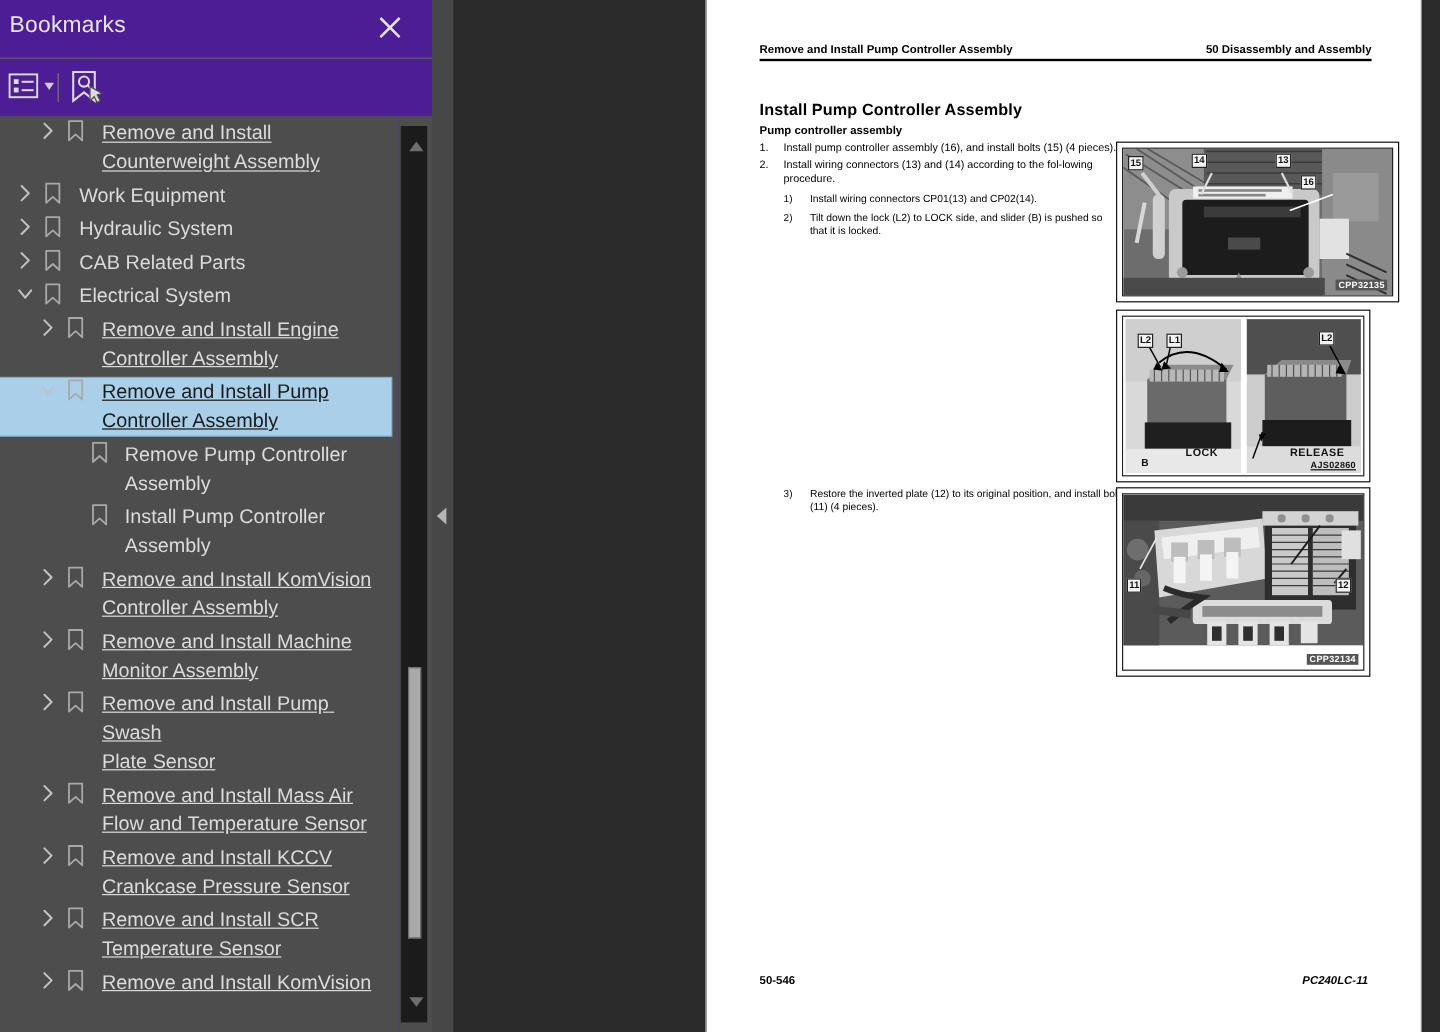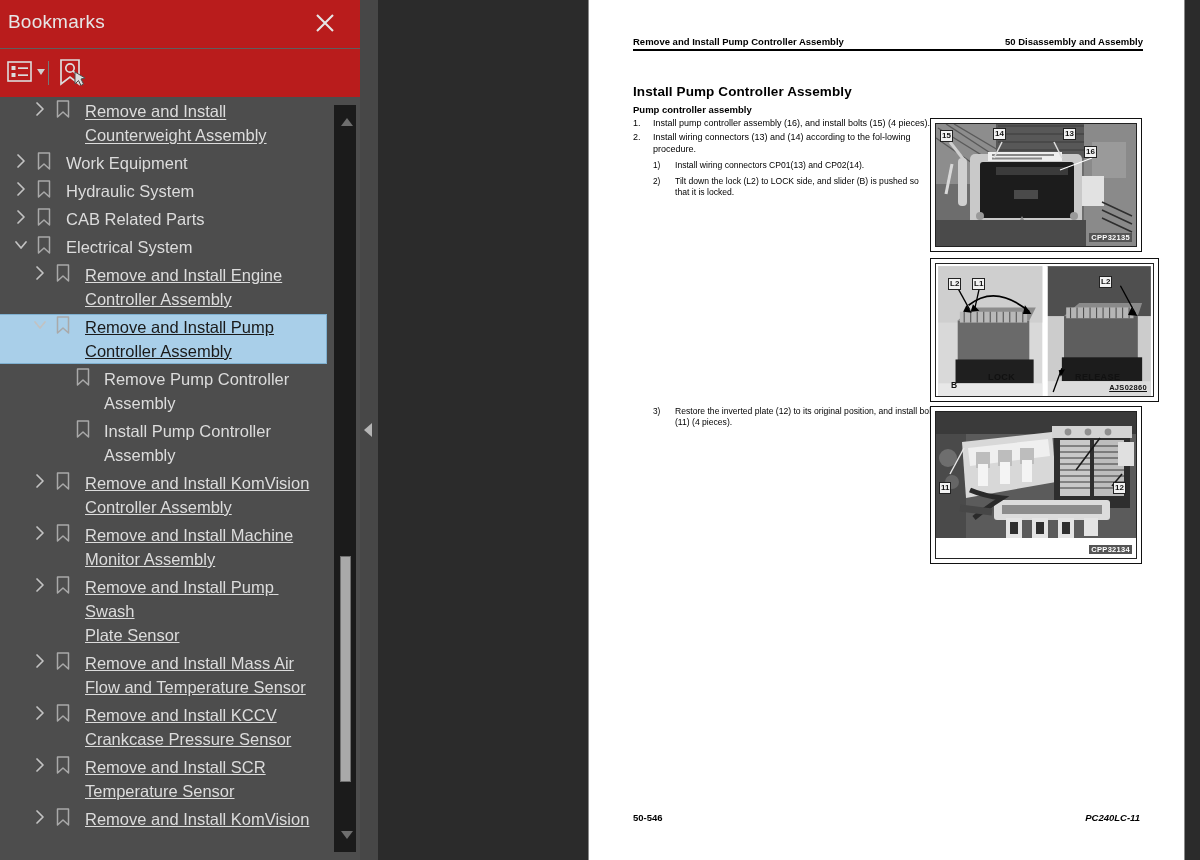--- a/index.html
+++ b/index.html
@@ -7,21 +7,21 @@
     width:1200px;height:860px;overflow:hidden;
     background:#2a2a2a;
     font-family:"Liberation Sans",sans-serif;
     -webkit-font-smoothing:antialiased;
   }
   .app{position:relative;width:1200px;height:860px;}
 
   
   .bm-panel{
     position:absolute;left:0;top:0;width:360px;height:860px;
-    background:#b91c1c;box-sizing:border-box;
+    background:#4c1d95;box-sizing:border-box;
   }
   .bm-header{
     position:relative;height:48px;
     border-bottom:1px solid #5e5e5e;
   }
   .bm-title{
     position:absolute;left:8px;top:11px;
     font-size:19px;color:#e6e6e6;letter-spacing:.2px;
   }
   .bm-close{
@@ -137,22 +137,22 @@
   .step3 .num{position:absolute;left:0;top:0;font-size:8.3px;}
   .step3 .txt{display:block;padding-left:22px;font-size:8.6px;line-height:11px;}
 
   
   .fig{
     position:absolute;left:341px;background:#fff;
     border:1.5px solid #111;box-sizing:border-box;
     overflow:hidden;
   }
   .fig-inner{position:absolute;left:4px;top:4px;right:4px;bottom:4px;border:1px solid #222;overflow:hidden;}
-  .fig1{top:118px;width:212px;height:134px;}
-  .fig2{top:258px;width:229px;height:144px;text-align:right;}
+  .fig1{top:118px;width:236px;height:134px;}
+  .fig2{top:258px;width:212px;height:144px;text-align:right;}
   .fig3{top:406px;width:212px;height:158px;padding-left:10px;}
   .ph{position:absolute;left:0;top:0;right:0;bottom:0;}
   .cap{
     position:absolute;right:4px;bottom:4px;
     font-size:7.5px;font-weight:bold;color:#fff;
     background:#555;padding:0 2px;letter-spacing:.3px;
     font-family:"Liberation Sans",sans-serif;
     margin-top:19px;
   }
   .tag{

